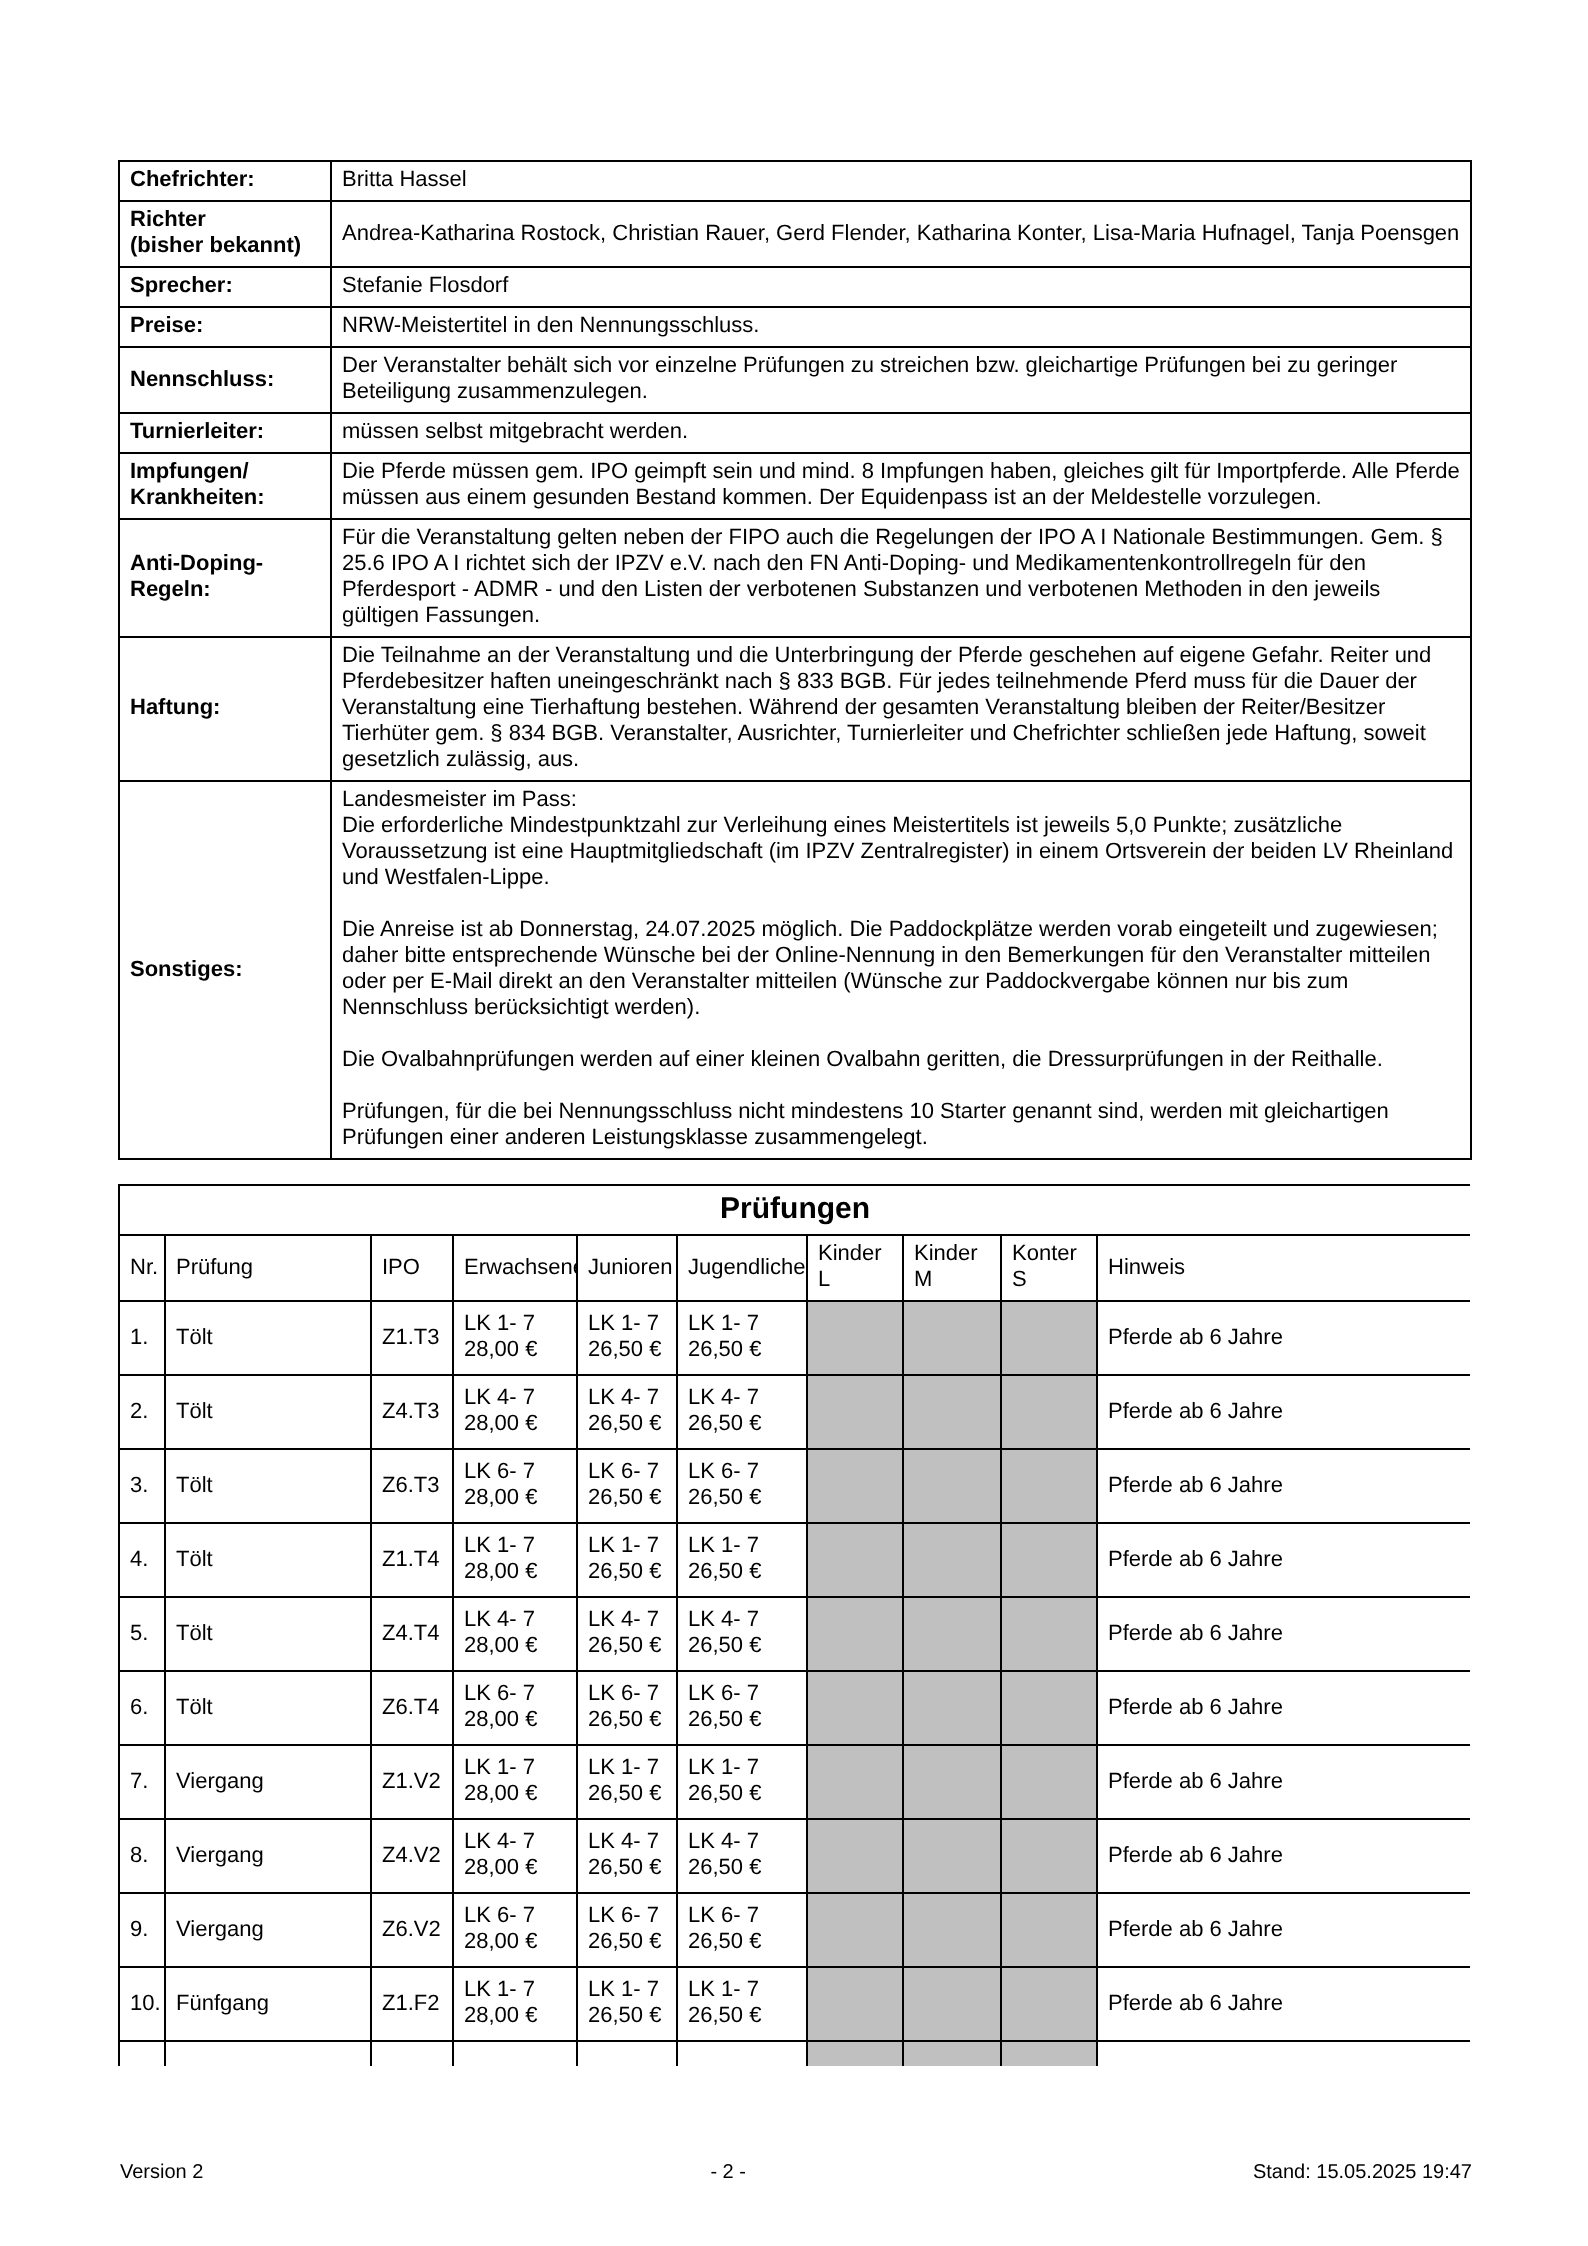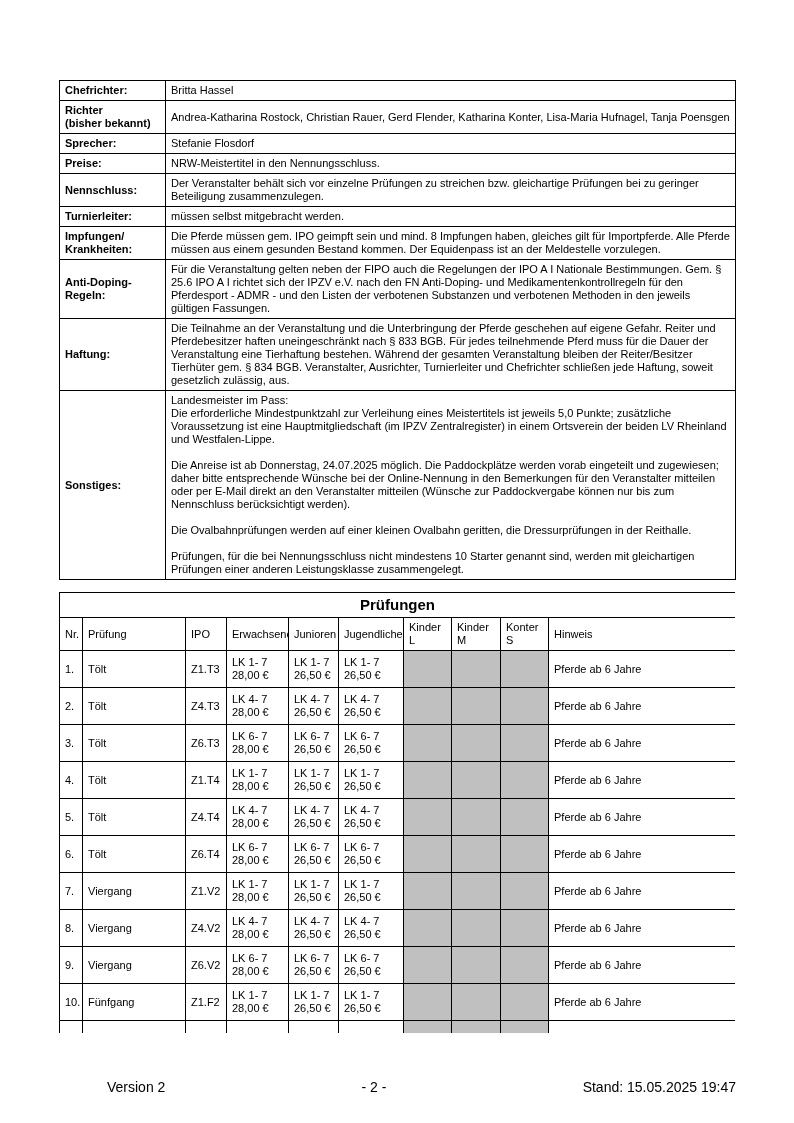--- a/index.html
+++ b/index.html
@@ -36,21 +36,21 @@
     height: 22px; line-height: 18px;
   }
   .pruef-table thead th { height: 15px; }
   .pruef-table tbody tr { height: 37px; }
   .pruef-table td.gray { background: #c0c0c0; }
   .pruef-table td.fee { white-space: pre-line; }
 
   .footer {
     position: absolute; left: 60px; right: 58px; bottom: 30px;
     display: flex; justify-content: space-between;
-    font-size: 14px; line-height: 12px; margin-left: 47px;
+    font-size: 10px; line-height: 12px;
   }
 </style>
 </head>
 <body>
 
 <div class="page">
   <div class="content">
 
     <table class="info-table">
       <colgroup>

